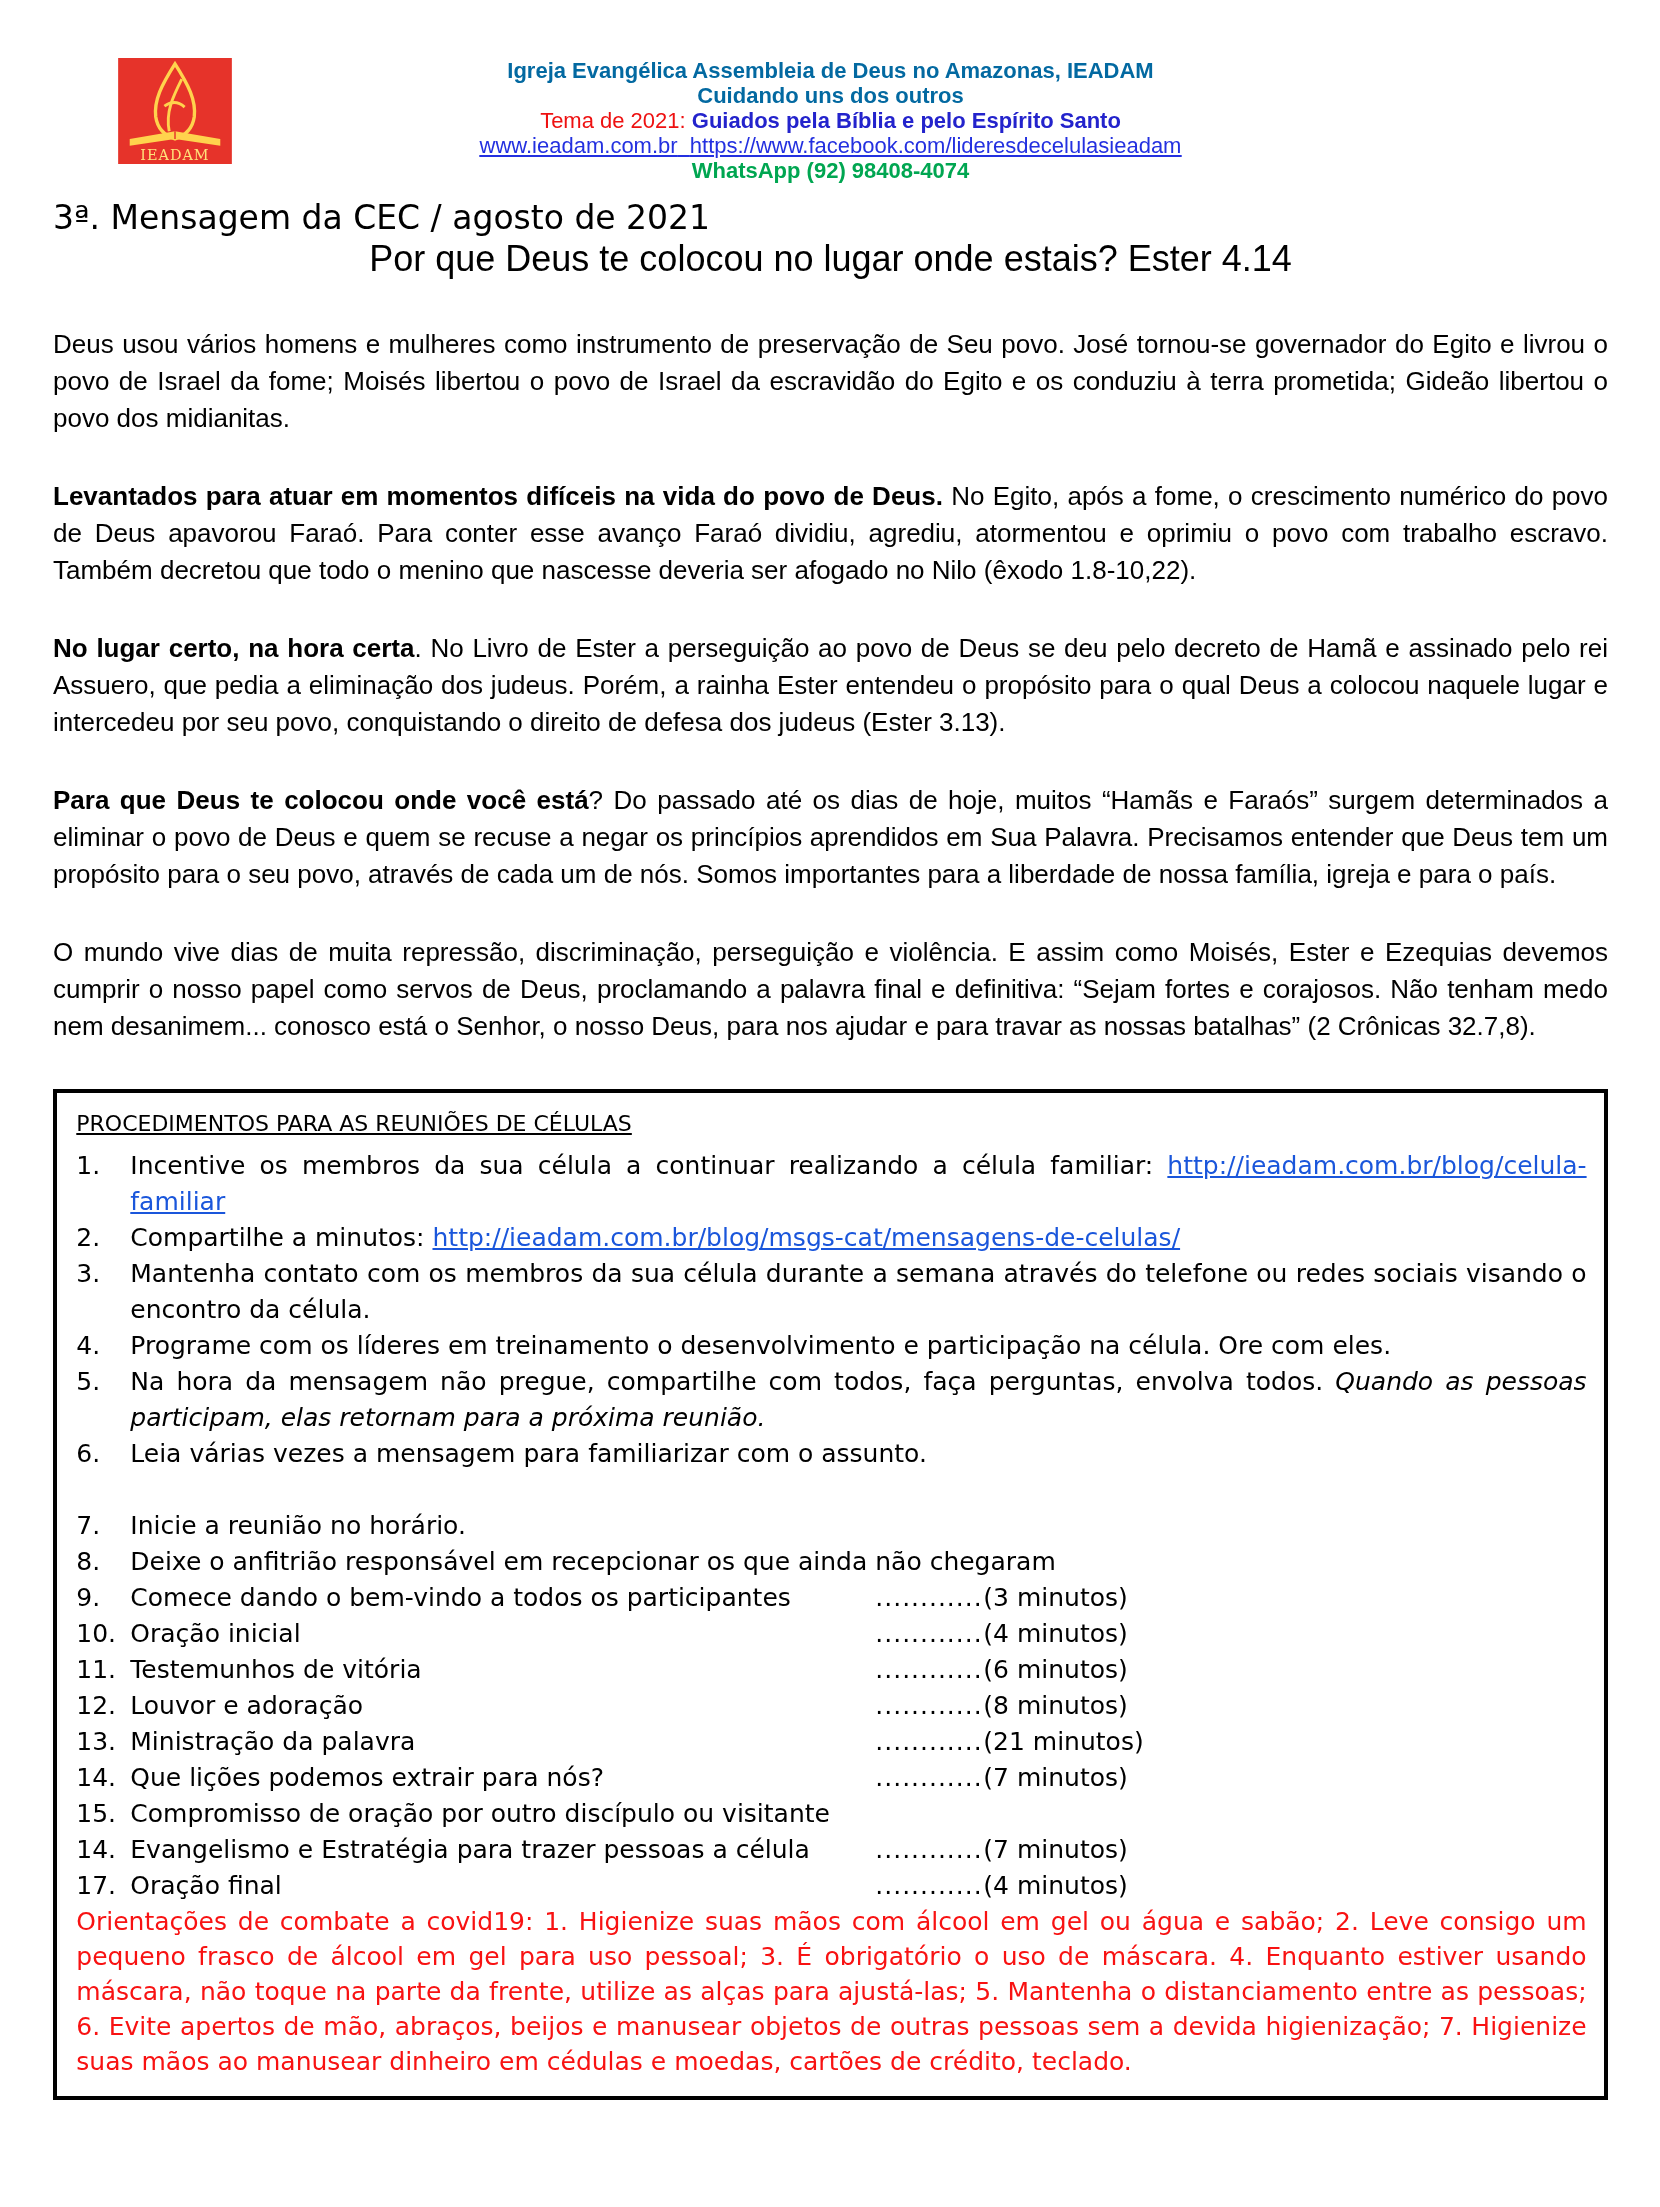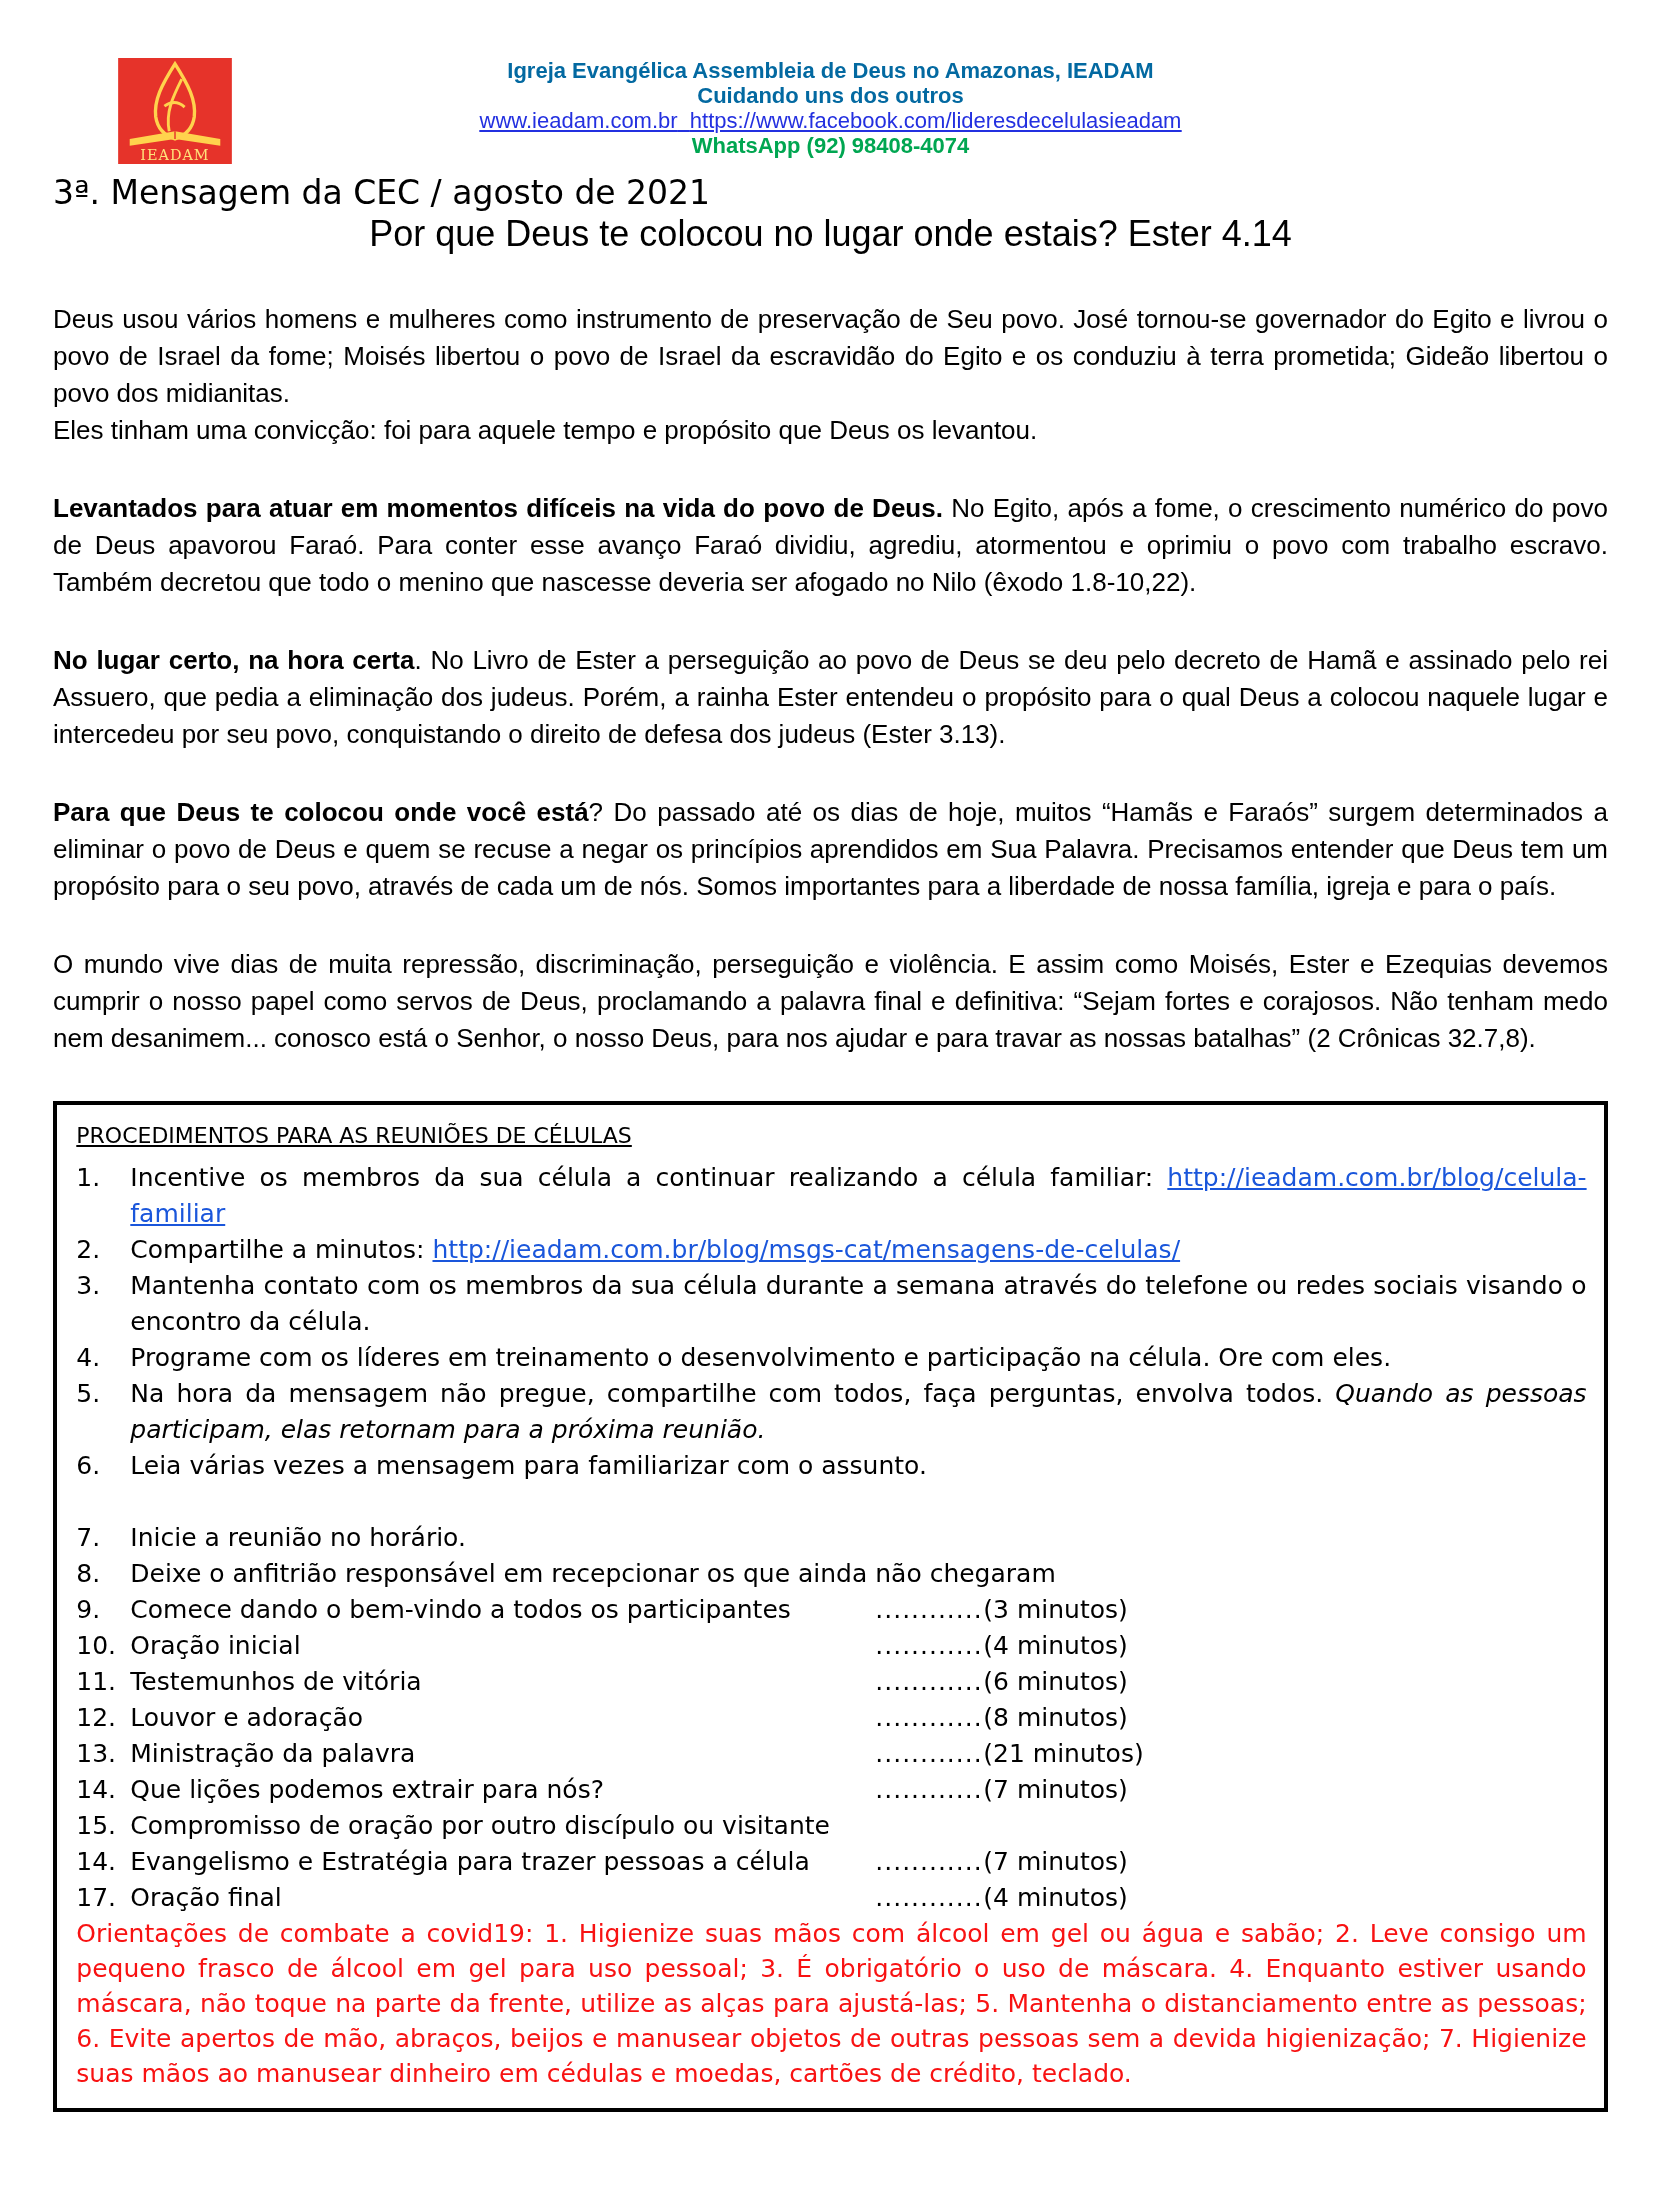--- a/index.html
+++ b/index.html
@@ -80,30 +80,30 @@
       </g>
       <text x="59" y="106" text-anchor="middle" font-family="DejaVu Serif, serif" font-size="15" fill="#ffe27a" letter-spacing="1">IEADAM</text>
     </svg>
   </div>
 
   <div class="content">
 
     <div class="header">
       <div class="hl-red">Igreja Evangélica Assembleia de Deus no Amazonas, IEADAM</div>
       <div class="hl-red">Cuidando uns dos outros</div>
+      <div><span class="hl-theme-prefix">Tema de 2021: </span><span class="hl-theme">Guiados pela Bíblia e pelo Espírito Santo</span></div>
       <div><span class="link-line"><a>www.ieadam.com.br</a>&nbsp;&nbsp;<a>https://www.facebook.com/lideresdecelulasieadam</a></span></div>
       <div class="hl-green">WhatsApp (92) 98408-4074</div>
     </div>
 
     <div class="title gothic">3ª. Mensagem da CEC / agosto de 2021</div>
     <div class="subtitle">Por que Deus te colocou no lugar onde estais? Ester 4.14</div>
 
     <div class="para first">
       <div>Deus usou vários homens e mulheres como instrumento de preservação de Seu povo.  José tornou-se governador do Egito e livrou o povo de Israel da fome; Moisés libertou o povo de Israel da escravidão do Egito e os conduziu à terra prometida; Gideão libertou o povo dos midianitas.</div>
-      <div>Eles tinham uma convicção: foi para aquele tempo e propósito que Deus os levantou.</div>
     </div>
 
     <div class="para"><b>Levantados para atuar em momentos difíceis na vida do povo de Deus.</b><span> No Egito, após a fome, o crescimento numérico do povo de Deus apavorou Faraó. Para conter esse avanço Faraó dividiu, agrediu, atormentou e oprimiu o povo com trabalho escravo. Também decretou que todo o menino que nascesse deveria ser afogado no Nilo (êxodo 1.8-10,22).</span></div>
 
     <div class="para"><b>No lugar certo, na hora certa</b><span>. No Livro de Ester a perseguição ao povo de Deus se deu pelo decreto de Hamã e assinado pelo rei Assuero, que pedia a eliminação dos judeus. Porém, a rainha Ester entendeu o propósito para o qual Deus a colocou naquele lugar e intercedeu por seu povo, conquistando o direito de defesa dos judeus (Ester 3.13).</span></div>
 
     <div class="para"><b>Para que Deus te colocou onde você está</b><span>? Do passado até os dias de hoje, muitos “Hamãs e Faraós” surgem determinados a eliminar o povo de Deus e quem se recuse a negar os princípios aprendidos em Sua Palavra. Precisamos entender que Deus tem um propósito para o seu povo, através de cada um de nós. Somos importantes para a liberdade de nossa família, igreja e para o país.</span></div>
 
     <div class="para"><span>O mundo vive dias de muita repressão, discriminação, perseguição e violência. E assim como Moisés, Ester e Ezequias devemos cumprir o nosso papel como servos de Deus, proclamando a palavra final e definitiva: “Sejam fortes e corajosos. Não tenham medo nem desanimem... conosco está o Senhor, o nosso Deus, para nos ajudar e para travar as nossas batalhas” (2 Crônicas 32.7,8).</span></div>
 

